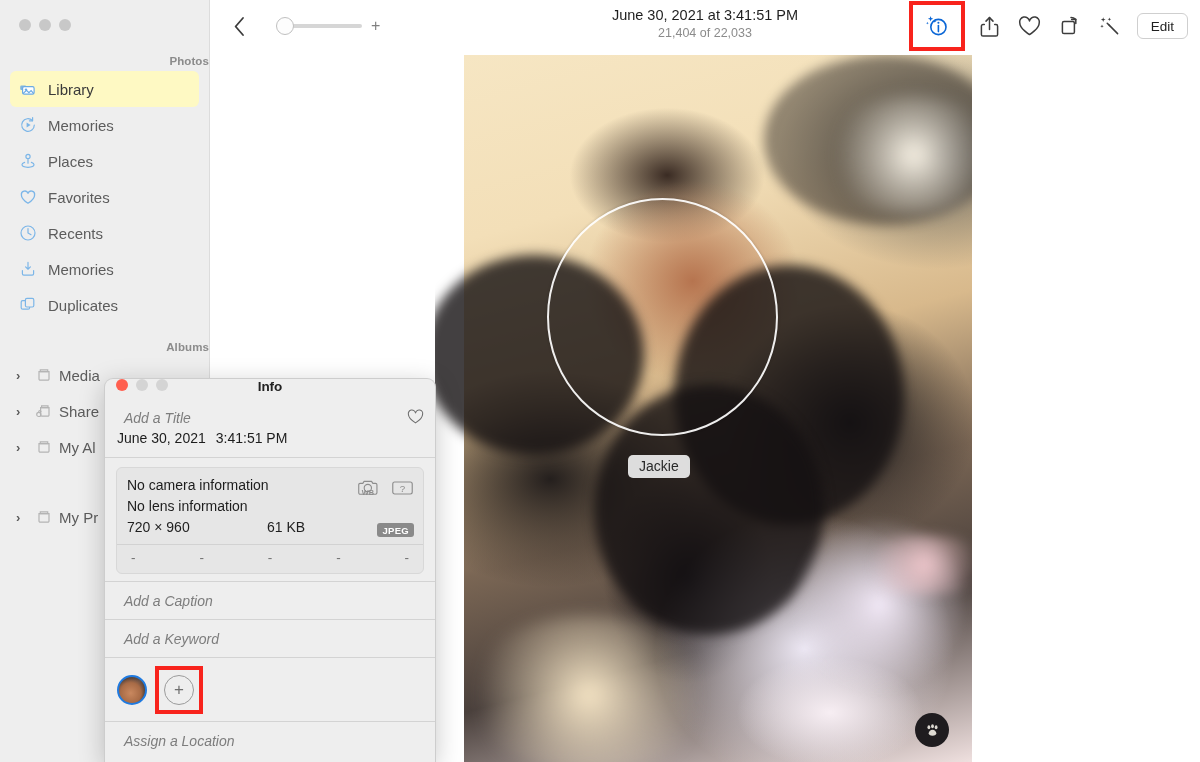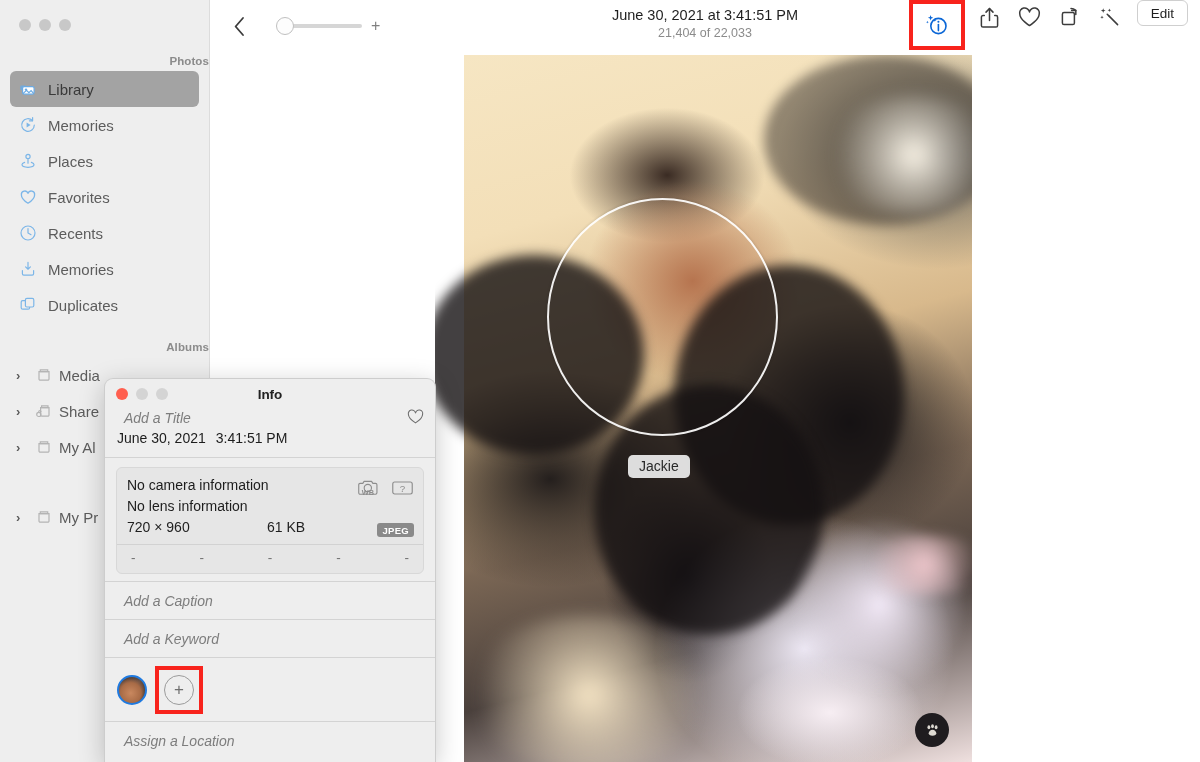--- a/index.html
+++ b/index.html
@@ -29,21 +29,21 @@
     padding: 0 0 4px 14px; letter-spacing: .1px; text-align: right;
   }
   #photos-group { margin-top: 24px; }
   .sb-item {
     display: flex; align-items: center; gap: 10px;
     height: 36px; margin: 0 10px; padding-left: 8px;
     border-radius: 6px;
     font-size: 15px; color: #5c5c5c;
     white-space: nowrap; overflow: hidden;
   }
-  .sb-item.selected { background: #a3a3a3; color: #3a3a3a; }
+  .sb-item.selected { background: #fef9c3; color: #3a3a3a; }
   .sb-ico { width: 20px; height: 20px; flex: 0 0 20px; display: block; }
   .sb-ico svg { display: block; width: 20px; height: 20px; }
   .disc {
     width: 12px; flex: 0 0 12px; font-size: 13px; color: #5a5a5a;
     font-weight: 700; line-height: 1; margin-left: 2px;
   }
   .sb-item.album { padding-left: 4px; gap: 6px; }
   .sb-item.album .sb-ico { width: 19px; flex: 0 0 19px; }
   .sb-label { overflow: hidden; text-overflow: clip; }
   #albums-group { margin-top: 18px; }
@@ -76,21 +76,21 @@
 
   #title-block {
     position: absolute; left: 0; right: 0; top: 6px;
     text-align: center; pointer-events: none;
   }
   #doc-date { font-size: 14.5px; color: #1f1f1f; line-height: 18px; }
   #doc-count { font-size: 12.5px; color: #8b8b8b; line-height: 16px; margin-top: 1px; }
 
   #toolbar-right {
     position: absolute; right: 12px; top: 0; height: 52px;
-    display: flex; gap: 6px;
+    display: flex; align-items: center; gap: 6px;
   }
   .tb-btn {
     width: 34px; height: 34px; border-radius: 6px;
     display: flex; align-items: center; justify-content: center;
     color: #3c3c3c;
   }
   #info-btn-wrap {
     position: relative; width: 56px; height: 50px;
     display: flex; align-items: center; justify-content: center;
     border: 4px solid #f8231c; background: #fff; margin-right: 2px;
@@ -157,21 +157,21 @@
     border: 1px solid #cdcdcd;
     border-bottom: none;
     border-radius: 9px 9px 0 0;
     box-shadow: 0 6px 26px rgba(0,0,0,0.22);
     overflow: hidden;
     font-size: 13.5px; color: #1f1f1f;
     z-index: 30;
   }
   #info-titlebar {
     position: relative; height: 30px;
-    display: flex; align-items: center; text-decoration: underline;
+    display: flex;  text-decoration: underline;
   }
   #info-tls { display: flex; gap: 8px; padding-left: 11px; }
   .itl { width: 12px; height: 12px; border-radius: 50%; background: #d4d4d4; }
   .itl.red { background: #ff5f4f; }
   #info-title {
     position: absolute; left: 0; right: 0; text-align: center;
     font-size: 13.5px; font-weight: 700; color: #222; pointer-events: none;
   }
   #info-head { padding: 0 12px 9px; position: relative; }
   .placeholder { font-style: italic; color: #7d7d7d; margin-left: 7px; }

